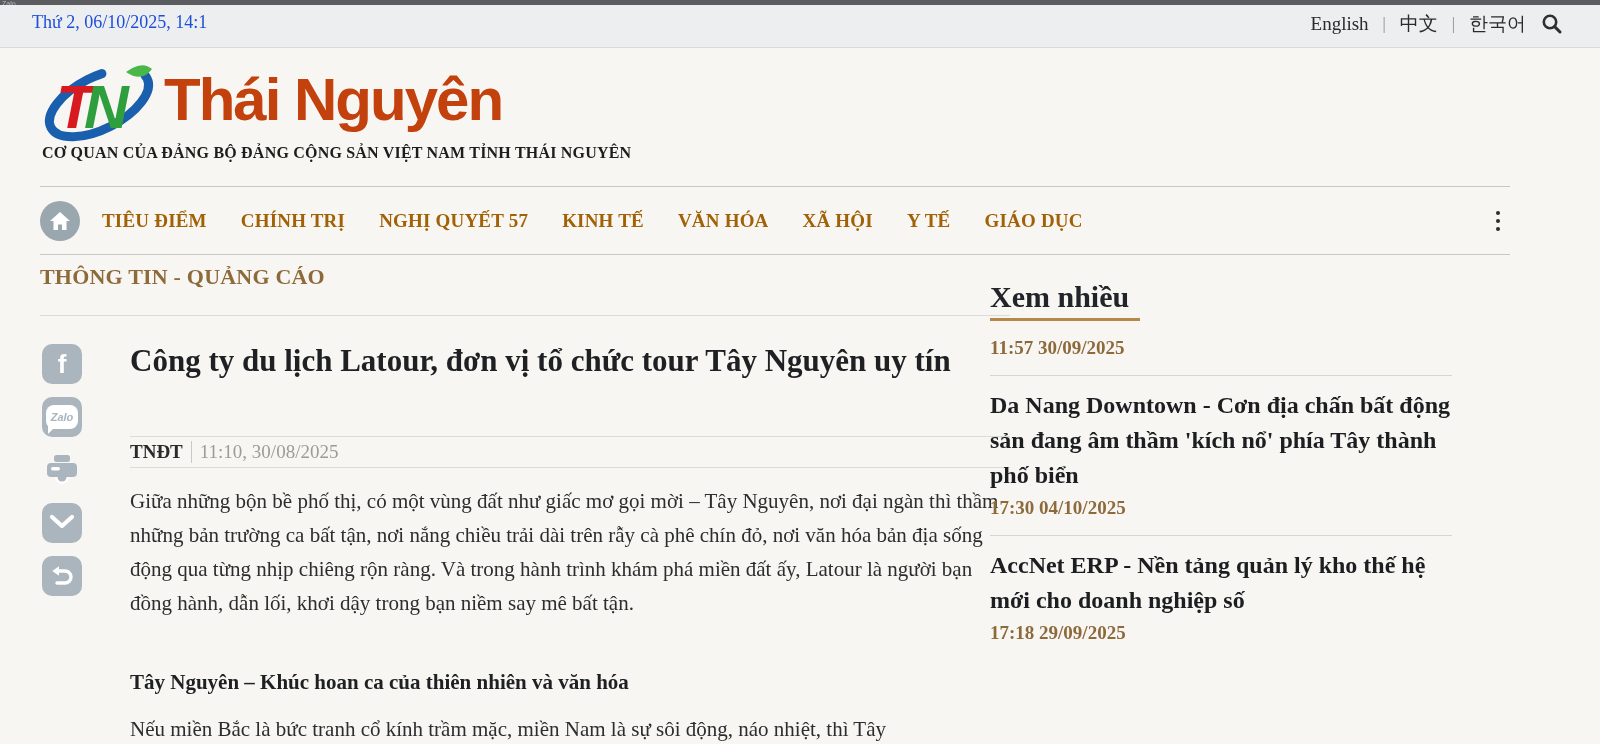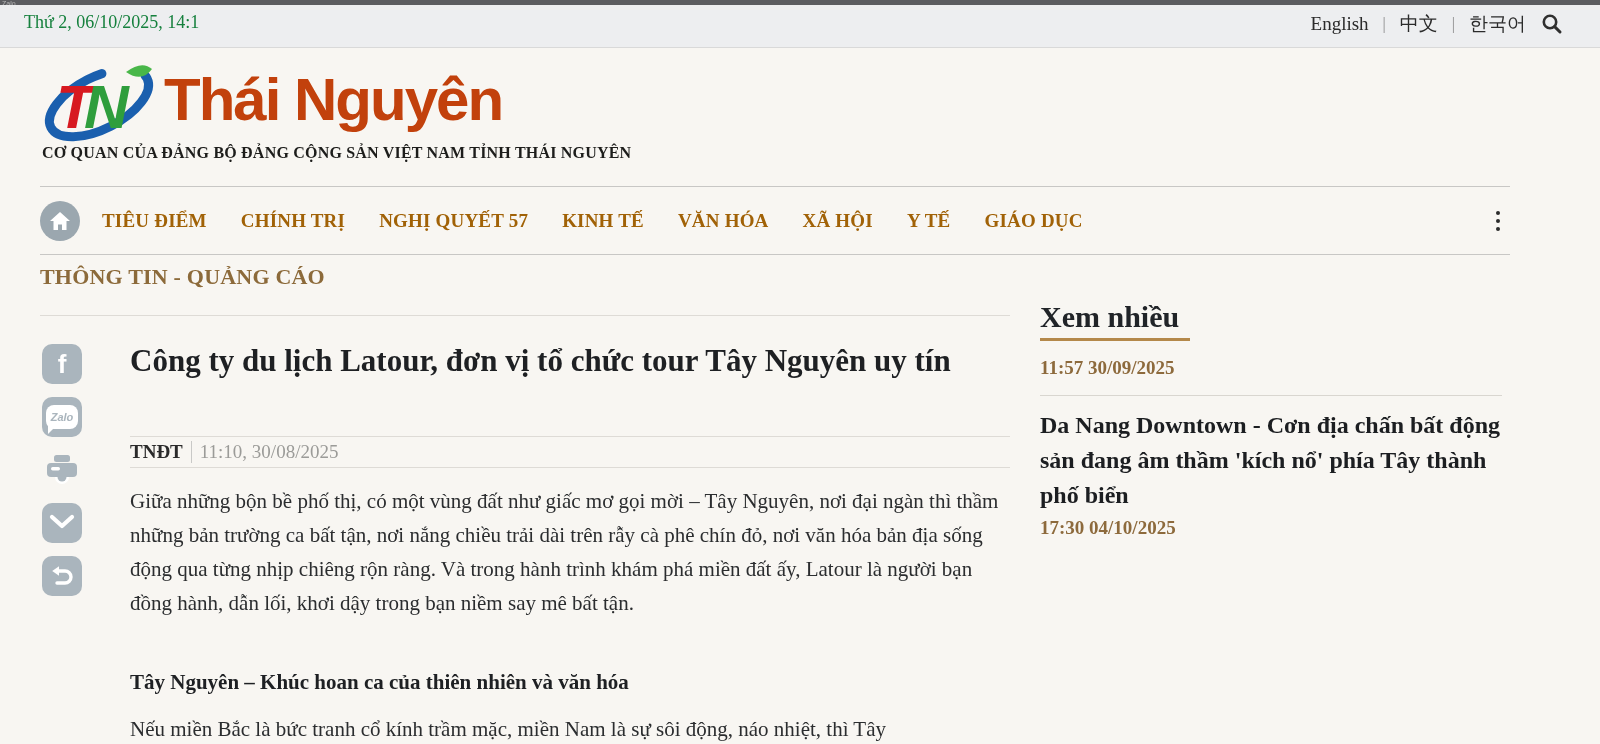--- a/index.html
+++ b/index.html
@@ -9,21 +9,21 @@
     background:#f8f6f2; color:#222; position:relative;
   }
   .abs { position:absolute; }
 
   
   .top-strip { left:0; top:0; width:1600px; height:5px; background:#5b5c60; }
   .top-strip-label { left:2px; top:0px; font-size:7px; color:#b9b9b9; font-family:"Liberation Sans",sans-serif; }
 
   
   .topbar { left:0; top:5px; width:1600px; height:43px; background:#edeef0; border-bottom:1px solid #d9d9d9; }
-  .topbar-date { left:24px; top:12px; font-size:18px; color:#15803d; }
+  .topbar-date { left:32px; top:12px; font-size:18px; color:#1d4ed8; }
   .topbar-right { right:36px; top:11px; display:flex; align-items:center; gap:14px; font-size:19px; color:#2b2b2b; }
   .lang-sep { color:#8a8a8a; font-size:16px; }
   .lang-link { cursor:pointer; }
   .search-btn { width:24px; height:24px; display:flex; align-items:center; justify-content:center; cursor:pointer; }
 
   
   .logo-wrap { left:40px; top:56px; display:flex; align-items:flex-start; gap:6px; cursor:pointer; }
   .wordmark {
     font-family:"Liberation Sans","DejaVu Sans",sans-serif;
     font-weight:700; font-size:60px; line-height:88px; letter-spacing:-2px;
@@ -60,21 +60,21 @@
   .byline { left:130px; top:436px; width:880px; height:32px; border-top:1px solid #dedbd6; border-bottom:1px solid #dedbd6;
             display:flex; align-items:center; gap:8px; }
   .byline-author { font-size:19px; font-weight:700; color:#2a2a2a; }
   .byline-sep { width:1px; height:22px; background:#c9c9c7; }
   .byline-time { font-size:19px; color:#9b9b98; }
   .article-body { left:130px; top:484px; width:880px; font-size:21px; line-height:34px; color:#2b2d2f; }
   .article-sub { left:130px; top:667px; width:880px; font-size:21px; line-height:30px; font-weight:700; color:#1e2023; }
   .article-next { left:130px; top:712px; width:880px; font-size:21px; line-height:34px; color:#2b2d2f; }
 
   
-  .sidebar { left:1040px; top:280px; width:462px;margin-top:20px; }
+  .sidebar { left:990px; top:280px; width:462px; }
   .sidebar-title { font-size:30px; font-weight:700; color:#212428; display:inline-block; cursor:pointer; }
   .sidebar-underline { width:150px; height:3px; background:#b4884a; margin-top:4px; }
   .side-item { padding:12px 0 16px 0; border-bottom:1px solid #d9d6d0; cursor:pointer; }
   .side-item:last-child { border-bottom:none; }
   .side-item-title { font-size:24px; line-height:35px; font-weight:700; color:#1c1e21; }
   .side-item-time { font-size:19px; font-weight:600; color:#8d6a3c; margin-top:4px; }
 </style>
 </head>
 <body>
 
@@ -192,13 +192,17 @@
     <span class="sidebar-title">Xem nhiều</span>
     <div class="sidebar-underline"></div>
   </div>
   <div class="side-item">
     <div class="side-item-time">11:57 30/09/2025</div>
   </div>
   <div class="side-item">
     <div class="side-item-title">Da Nang Downtown - Cơn địa chấn bất động sản đang âm thầm 'kích nổ' phía Tây thành phố biển</div>
     <div class="side-item-time">17:30 04/10/2025</div>
   </div>
+  <div class="side-item">
+    <div class="side-item-title">AccNet ERP - Nền tảng quản lý kho thế hệ mới cho doanh nghiệp số</div>
+    <div class="side-item-time">17:18 29/09/2025</div>
+  </div>
 </aside>
 
 </body></html>

